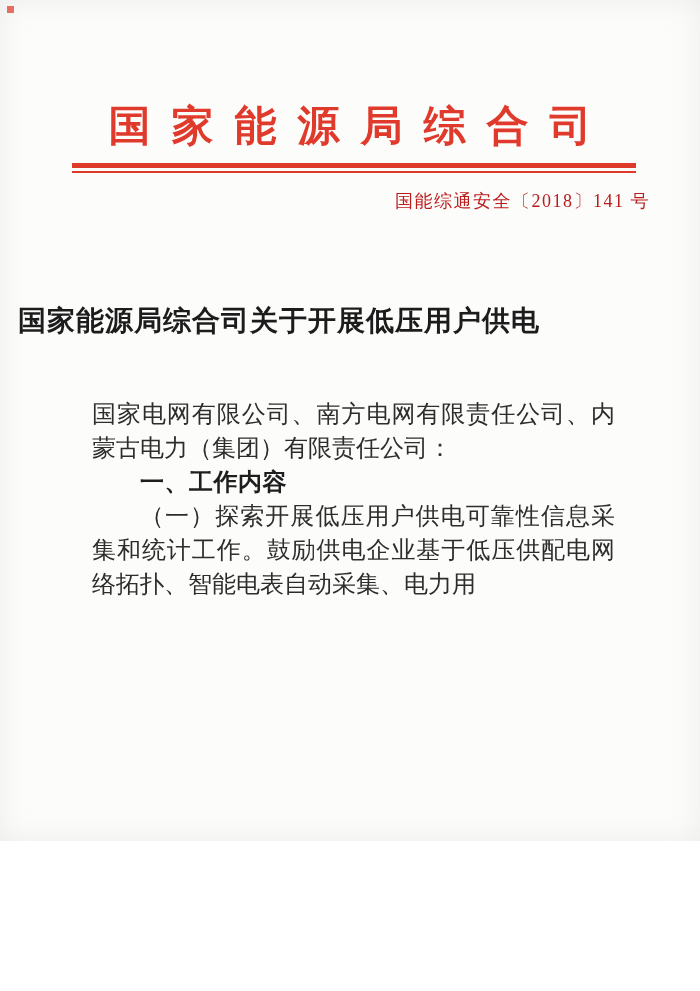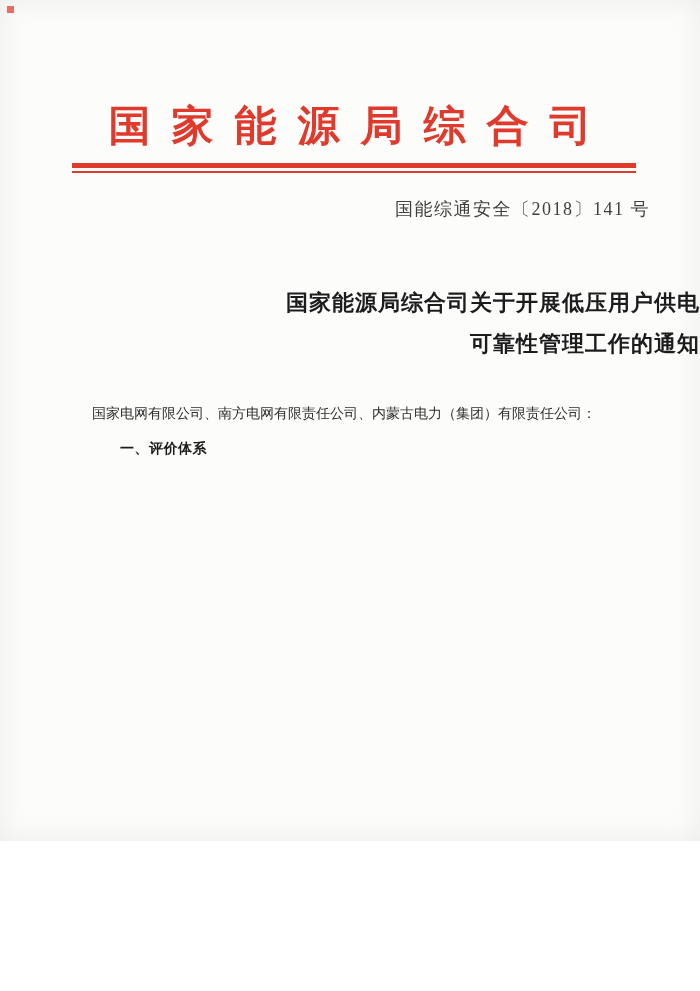--- a/index.html
+++ b/index.html
@@ -48,44 +48,43 @@
   }
   .header-rule .rule-thick { height: 5px; background: #dd3a2a; }
   .header-rule .rule-gap   { height: 3px; background: transparent; }
   .header-rule .rule-thin  { height: 2px; background: #dd3a2a; }
   .doc-number {
     position: absolute;
     top: 188px;
     right: 50px;
     font-size: 18px;
     line-height: 26px;
-    color: #404040;
+    color: #b91c1c;
     letter-spacing: 1.5px;
     white-space: nowrap;
-    margin-top: 8px;
   }
   .doc-title {
     position: absolute;
     top: 282px;
     left: 0;
     right: 0;
-    margin: 0;
-    text-align: right;
-    font-size: 22px;
+    margin: 18px;
+    text-align: left;
+    font-size: 28px;
     line-height: 41px;
     font-weight: bold;
     color: #1c1c1c;
     letter-spacing: 1px;
   }
   .body-text {
     position: absolute;
     top: 397px;
     left: 92px;
     width: 523px;
-    font-size: 14px;
+    font-size: 24px;
     line-height: 34px;
     text-align: justify;
     color: #2d2d2d;
   }
   .body-text p {
     margin: 0;
     text-indent: 2em;
   }
   .body-text p.recipients {
     text-indent: 0;
@@ -118,26 +117,26 @@
   <div class="header-rule">
     <div class="rule-thick"></div>
     <div class="rule-gap"></div>
     <div class="rule-thin"></div>
   </div>
 
   <div class="doc-number">国能综通安全〔2018〕141 号</div>
 
   <h2 class="doc-title">
     <div>国家能源局综合司关于开展低压用户供电</div>
-    <div>可靠性管理工作的通知</div>
   </h2>
 
   <div class="body-text">
     <p class="recipients">国家电网有限公司、南方电网有限责任公司、内蒙古电力（集团）有限责任公司：</p>
-    <p class="section-heading">一、评价体系</p>
+    <p class="section-heading">一、工作内容</p>
+    <p>（一）探索开展低压用户供电可靠性信息采集和统计工作。鼓励供电企业基于低压供配电网络拓扑、智能电表自动采集、电力用</p>
   </div>
 
   <div class="footer-rule">
     <div class="rule-thin"></div>
     <div class="rule-gap"></div>
     <div class="rule-thick"></div>
   </div>
 
 </div>
 

